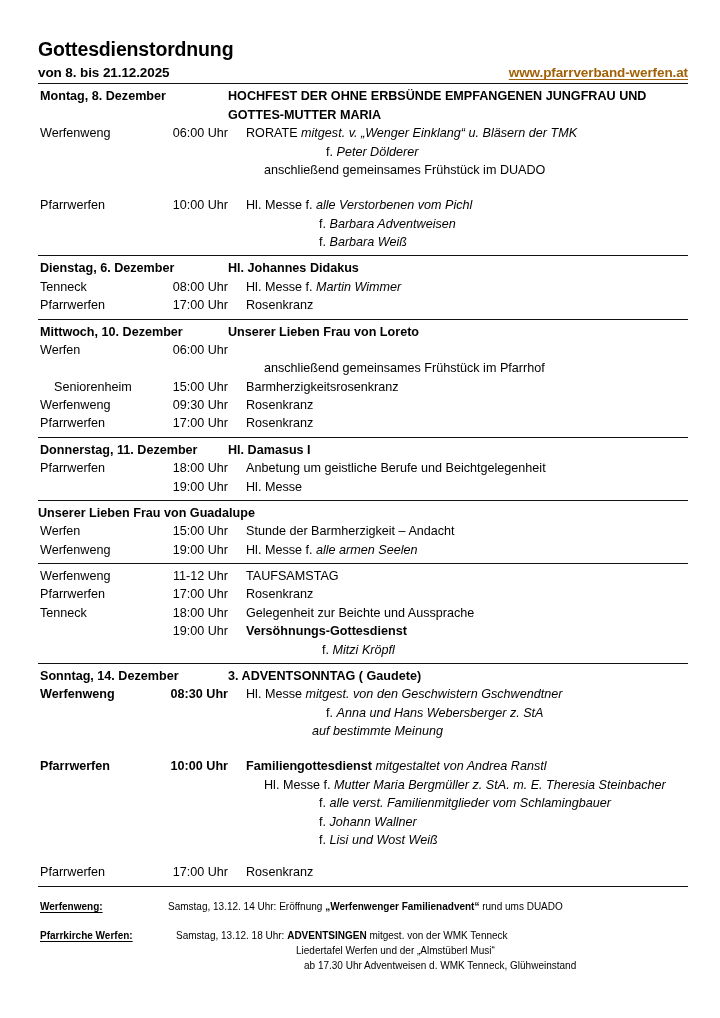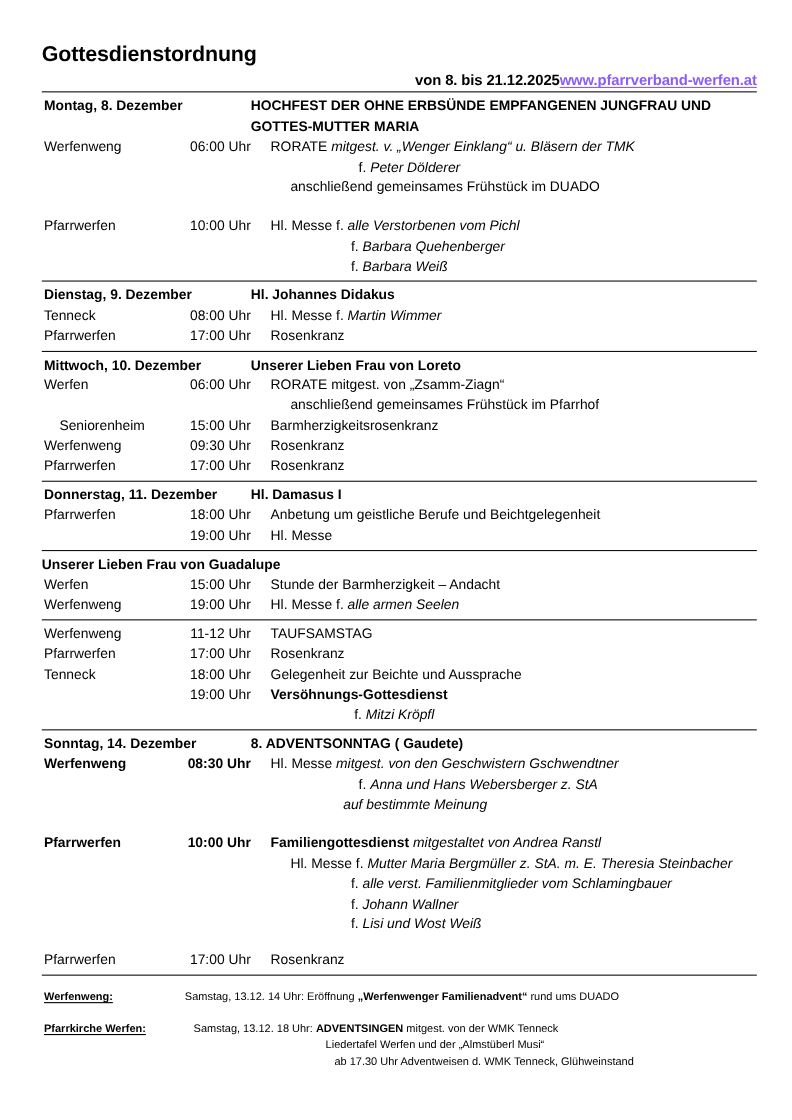--- a/index.html
+++ b/index.html
@@ -26,32 +26,32 @@
   .doc-title {
     font-size: 19.5px;
     font-weight: bold;
     letter-spacing: -0.15px;
     margin: 0 0 5px 0;
     line-height: 1.15;
   }
   .subhead-row {
     display: flex;
     align-items: baseline;
-    justify-content: flex-end;
+    justify-content: space-between;
     margin-bottom: 3px;
   }
   .date-range {
     font-size: 13.5px;
     font-weight: bold;
     letter-spacing: -0.1px;
   }
   .site-url {
     font-size: 13.5px;
     font-weight: bold;
-    color: #8b5cf6;
+    color: #a16207;
     text-underline-offset: 1.5px;
     letter-spacing: -0.1px;
   }
 
   
   hr.rule {
     border: 0;
     border-top: 1.6px solid #111;
     margin: 2px 0 2px 0;
   }
@@ -166,30 +166,30 @@
         <div class="row cont">
           <span class="c-desc"><span class=""><span>anschließend gemeinsames Frühstück im DUADO</span></span></span>
         </div>
         <div class="spacer-lg"></div>
         <div class="row">
           <span class="c-place">Pfarrwerfen</span>
           <span class="c-time">10:00 Uhr</span>
           <span class="c-desc"><span>Hl. Messe f. </span><i>alle Verstorbenen vom Pichl</i></span>
         </div>
         <div class="row cont">
-          <span class="c-desc"><span class="ind2"><span>f. </span><i>Barbara Quehenberger</i></span></span>
+          <span class="c-desc"><span class="ind2"><span>f. </span><i>Barbara Adventweisen</i></span></span>
         </div>
         <div class="row cont">
           <span class="c-desc"><span class="ind2"><span>f. </span><i>Barbara Weiß</i></span></span>
         </div>
       </div>
       <hr class="rule">
       <div class="day">
         <div class="row dayhead">
-          <span class="c-place">Dienstag, 9. Dezember</span>
+          <span class="c-place">Dienstag, 6. Dezember</span>
           <span class="c-desc">Hl. Johannes Didakus</span>
         </div>
         <div class="row">
           <span class="c-place">Tenneck</span>
           <span class="c-time">08:00 Uhr</span>
           <span class="c-desc"><span>Hl. Messe f. </span><i>Martin Wimmer</i></span>
         </div>
         <div class="row">
           <span class="c-place">Pfarrwerfen</span>
           <span class="c-time">17:00 Uhr</span>
@@ -198,21 +198,20 @@
       </div>
       <hr class="rule">
       <div class="day">
         <div class="row dayhead">
           <span class="c-place">Mittwoch, 10. Dezember</span>
           <span class="c-desc">Unserer Lieben Frau von Loreto</span>
         </div>
         <div class="row">
           <span class="c-place">Werfen</span>
           <span class="c-time">06:00 Uhr</span>
-          <span class="c-desc"><span>RORATE mitgest. von „Zsamm-Ziagn“</span></span>
         </div>
         <div class="row cont">
           <span class="c-desc"><span class=""><span>anschließend gemeinsames Frühstück im Pfarrhof</span></span></span>
         </div>
         <div class="row">
           <span class="c-place indent">Seniorenheim</span>
           <span class="c-time">15:00 Uhr</span>
           <span class="c-desc"><span>Barmherzigkeitsrosenkranz</span></span>
         </div>
         <div class="row">
@@ -282,21 +281,21 @@
           <span class="c-desc"><b>Versöhnungs-Gottesdienst</b></span>
         </div>
         <div class="row cont">
           <span class="c-desc"><span class="ind3"><span>f. </span><i>Mitzi Kröpfl</i></span></span>
         </div>
       </div>
       <hr class="rule">
       <div class="day">
         <div class="row dayhead">
           <span class="c-place">Sonntag, 14. Dezember</span>
-          <span class="c-desc">8. ADVENTSONNTAG ( Gaudete)</span>
+          <span class="c-desc">3. ADVENTSONNTAG ( Gaudete)</span>
         </div>
         <div class="row">
           <span class="c-place bold">Werfenweng</span>
           <span class="c-time bold">08:30 Uhr</span>
           <span class="c-desc"><span>Hl. Messe </span><i>mitgest. von den Geschwistern Gschwendtner</i></span>
         </div>
         <div class="row cont">
           <span class="c-desc"><span class="ind1"><span>f. </span><i>Anna und Hans Webersberger z. StA</i></span></span>
         </div>
         <div class="row cont">

